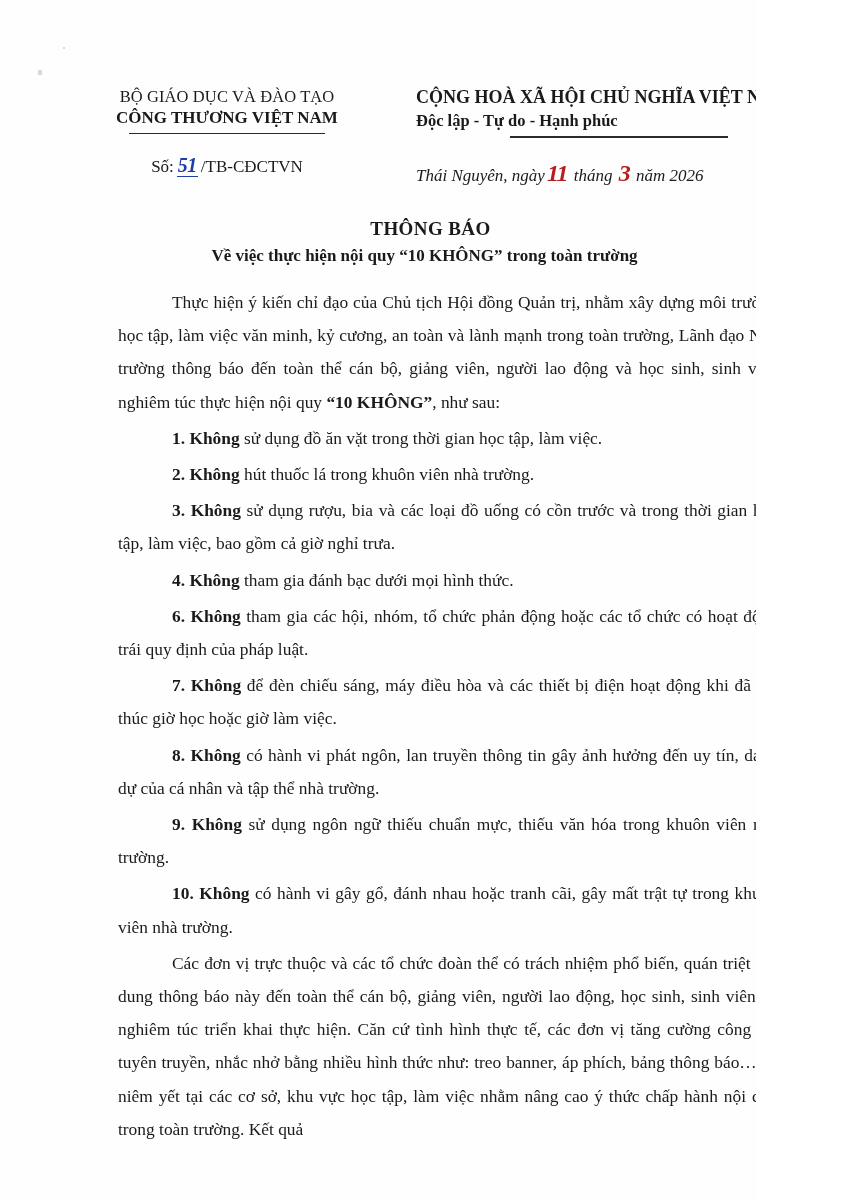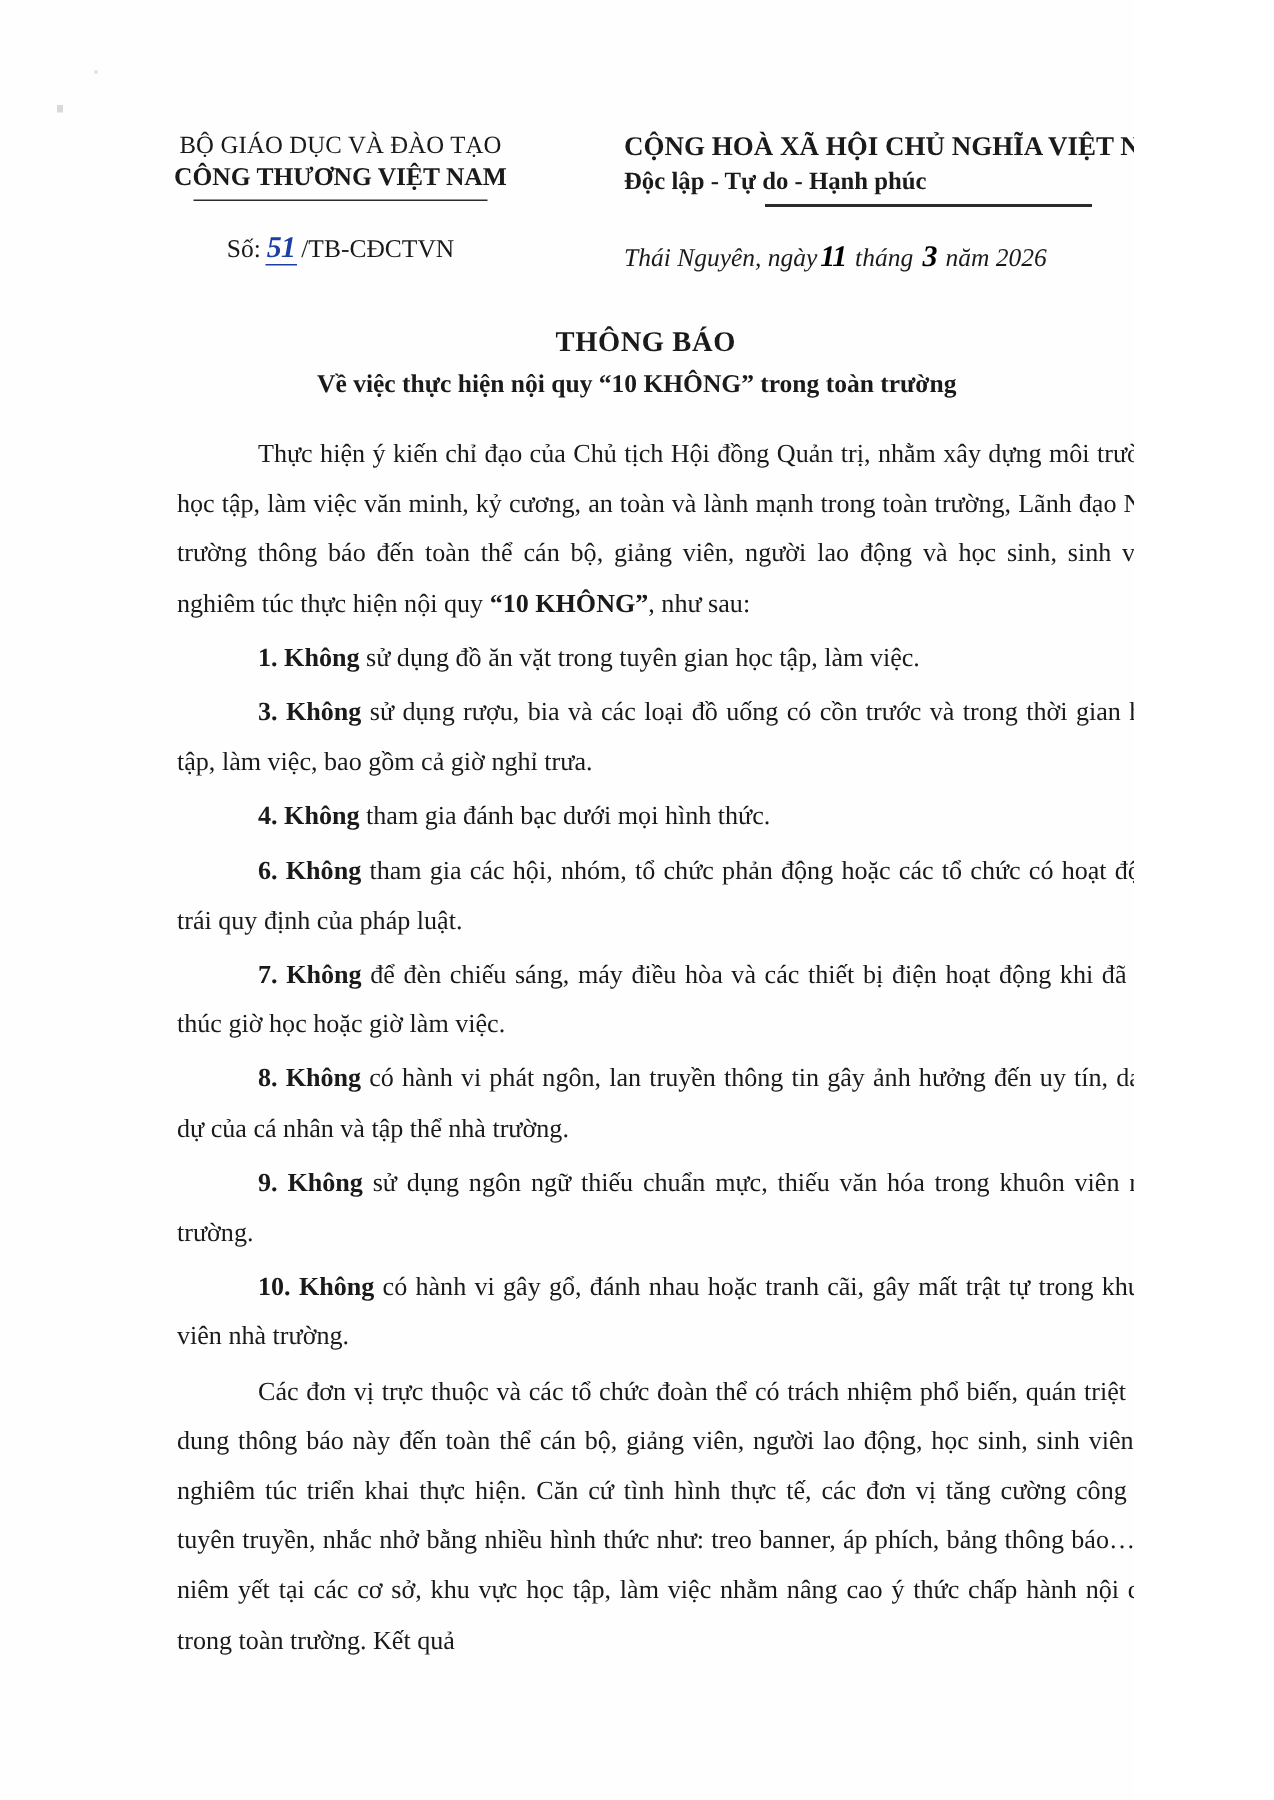--- a/index.html
+++ b/index.html
@@ -93,23 +93,23 @@
     margin: 14px 3px;
   }
 
   .dateline {
     margin-top: 22px;
     font-size: 17px;
     font-style: italic;
     white-space: nowrap;
   }
   .dateline .ink-hand {
-    color: #000000;
-    font-weight: bold;
-    font-size: 20px;
+    color: #b91c1c;
+    font-weight: bold;
+    font-size: 24px;
     padding: 0 2px;
     letter-spacing: -1px;
   }
 
   
   .title-block {
     position: absolute;
     top: 216px;
     left: 0;
     width: 849px;
@@ -193,21 +193,22 @@
   <div class="title-block">
     <div class="doc-title">THÔNG BÁO</div>
     <div class="doc-subtitle">Về việc thực hiện nội quy “10 KHÔNG” trong toàn trường</div>
   </div>
 
   <div class="body">
 
     <p class="para"><span>Thực hiện ý kiến chỉ đạo của Chủ tịch Hội đồng Quản trị, nhằm xây dựng môi trường học tập, làm việc văn minh, kỷ cương, an toàn và lành mạnh trong toàn trường, Lãnh đạo Nhà trường thông báo đến toàn thể cán bộ, giảng viên, người lao động và học sinh, sinh viên nghiêm túc thực hiện nội quy </span><span class="b">“10 KHÔNG”</span><span>, như sau:</span></p>
 
     <div id="rules-container">
-        <p class="item"><span class="b">1.</span> <span class="b">Không</span><span> sử dụng đồ ăn vặt trong tuyên gian học tập, làm việc.</span></p>
+        <p class="item"><span class="b">1.</span> <span class="b">Không</span><span> sử dụng đồ ăn vặt trong thời gian học tập, làm việc.</span></p>
+        <p class="item"><span class="b">2.</span> <span class="b">Không</span><span> hút thuốc lá trong khuôn viên nhà trường.</span></p>
         <p class="item"><span class="b">3.</span> <span class="b">Không</span><span> sử dụng rượu, bia và các loại đồ uống có cồn trước và trong thời gian học tập, làm việc, bao gồm cả giờ nghỉ trưa.</span></p>
         <p class="item"><span class="b">4.</span> <span class="b">Không</span><span> tham gia đánh bạc dưới mọi hình thức.</span></p>
         <p class="item"><span class="b">6.</span> <span class="b">Không</span><span> tham gia các hội, nhóm, tổ chức phản động hoặc các tổ chức có hoạt động trái quy định của pháp luật.</span></p>
         <p class="item"><span class="b">7.</span> <span class="b">Không</span><span> để đèn chiếu sáng, máy điều hòa và các thiết bị điện hoạt động khi đã kết thúc giờ học hoặc giờ làm việc.</span></p>
         <p class="item"><span class="b">8.</span> <span class="b">Không</span><span> có hành vi phát ngôn, lan truyền thông tin gây ảnh hưởng đến uy tín, danh dự của cá nhân và tập thể nhà trường.</span></p>
         <p class="item"><span class="b">9.</span> <span class="b">Không</span><span> sử dụng ngôn ngữ thiếu chuẩn mực, thiếu văn hóa trong khuôn viên nhà trường.</span></p>
         <p class="item"><span class="b">10.</span> <span class="b">Không</span><span> có hành vi gây gổ, đánh nhau hoặc tranh cãi, gây mất trật tự trong khuôn viên nhà trường.</span></p>
       </div>
 
     <p class="para">Các đơn vị trực thuộc và các tổ chức đoàn thể có trách nhiệm phổ biến, quán triệt nội dung thông báo này đến toàn thể cán bộ, giảng viên, người lao động, học sinh, sinh viên để nghiêm túc triển khai thực hiện. Căn cứ tình hình thực tế, các đơn vị tăng cường công tác tuyên truyền, nhắc nhở bằng nhiều hình thức như: treo banner, áp phích, bảng thông báo… và niêm yết tại các cơ sở, khu vực học tập, làm việc nhằm nâng cao ý thức chấp hành nội quy trong toàn trường. Kết quả</p>

